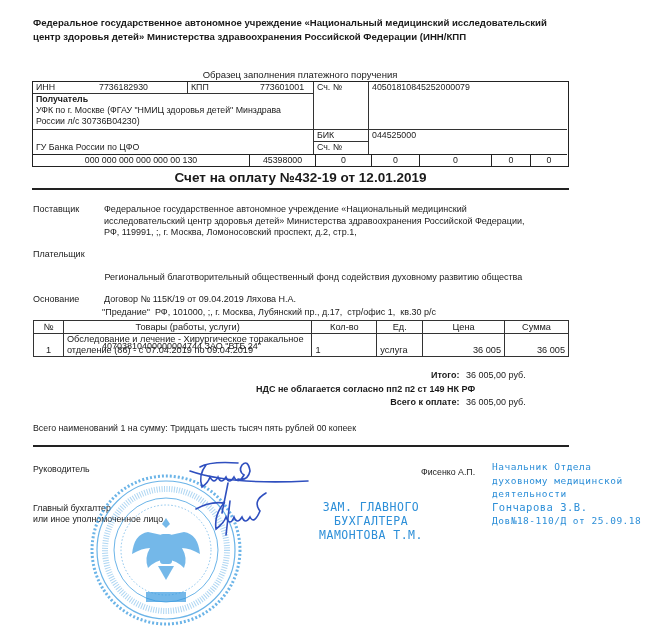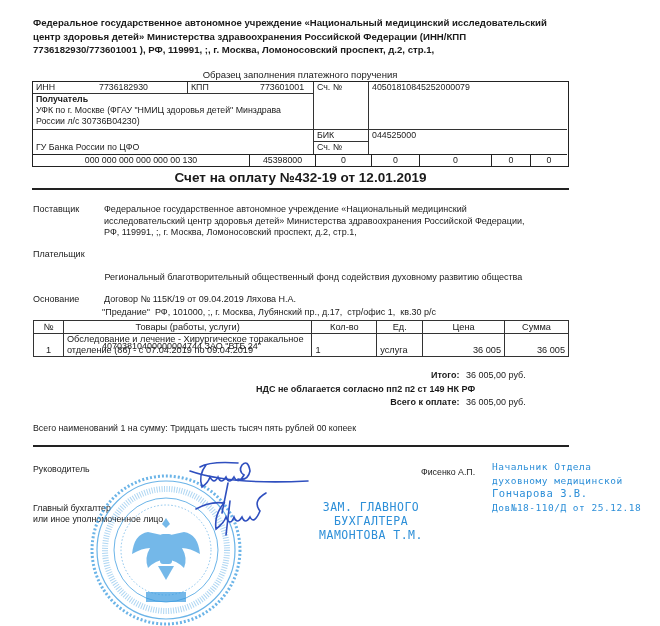--- a/index.html
+++ b/index.html
@@ -36,21 +36,20 @@
 
   .sig { font-size: 8.8px; line-height: 11px; }
   .bluestamp { color: #2d8fd8; font-family: "DejaVu Sans Mono", monospace; letter-spacing: 0.5px; }
 </style>
 </head>
 <body>
 
 <div class="abs hdr">
   <div>Федеральное государственное автономное учреждение «Национальный медицинский исследовательский</div>
   <div>центр здоровья детей» Министерства здравоохранения Российской Федерации (ИНН/КПП</div>
-  <div>7736182930/773601001 ),  РФ, 119991, ;, г. Москва, Ломоносовский проспект, д.2, стр.1,</div>
 </div>
 
 <div class="abs sample-title">Образец заполнения платежного поручения</div>
 
 <div class="abs pt">
 
   <div class="cell bb" style="left:0; top:0; width:63px; height:12px;">ИНН</div>
   <div class="cell bb" style="left:63px; top:0; width:91px; height:12px;">7736182930</div>
   <div class="cell bl bb" style="left:154px; top:0; width:70px; height:12px;">КПП</div>
   <div class="cell bb" style="left:224px; top:0; width:56px; height:12px;">773601001</div>
@@ -186,15 +185,16 @@
 
 <div class="abs bluestamp" style="left:313px; top:500px; font-size:11.5px; line-height:14px; text-align:center; width:116px;">
   <div>ЗАМ. ГЛАВНОГО</div>
   <div>БУХГАЛТЕРА</div>
   <div>МАМОНТОВА Т.М.</div>
 </div>
 
 <div class="abs bluestamp" style="left:492px; top:460px; font-size:9.5px; line-height:13.5px;">
   <div>Начальник Отдела</div>
   <div>духовному медицинской</div>
+  <div>деятельности</div>
   <div style="font-size:10.5px;">Гончарова З.В.</div>
-  <div>Дов№18-110/Д от 25.12.18</div>
+  <div>Дов№18-110/Д от 25.09.18</div>
 </div>
 
 </body></html>

